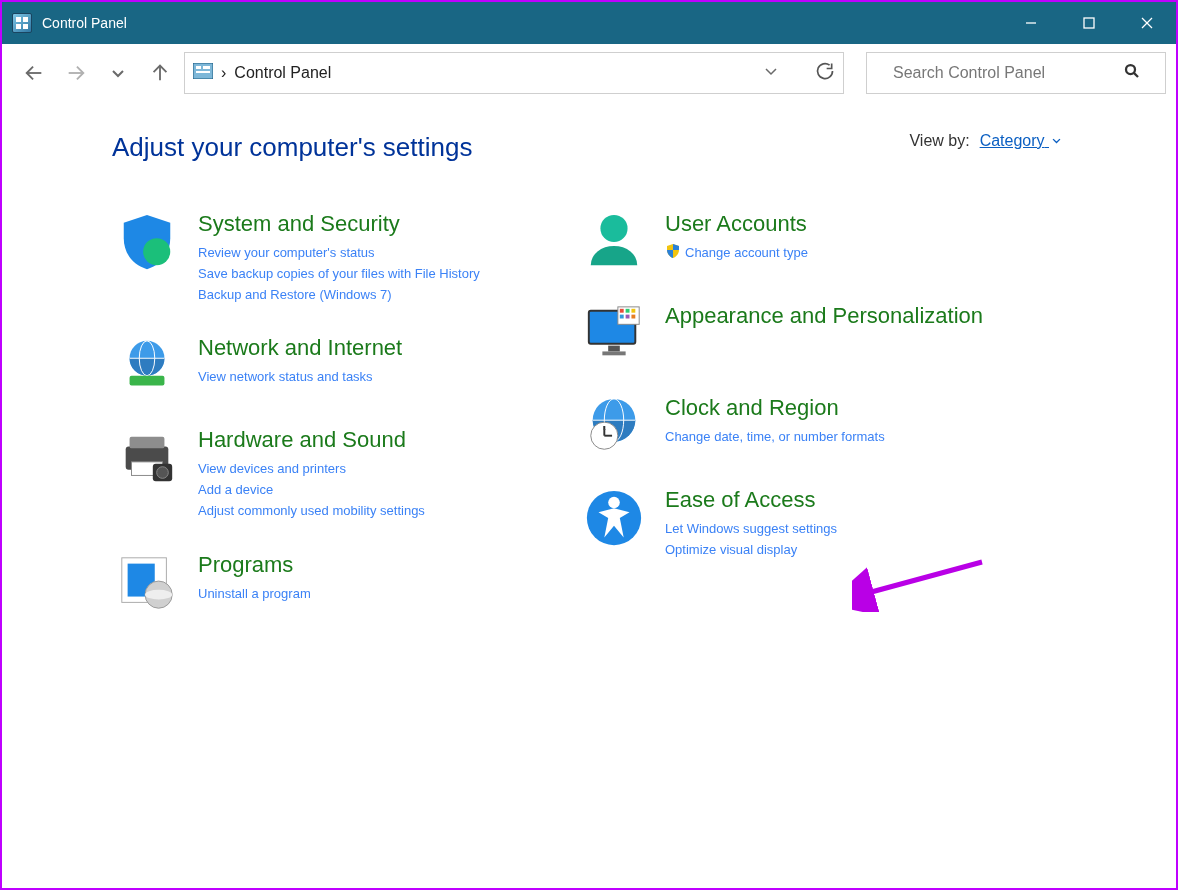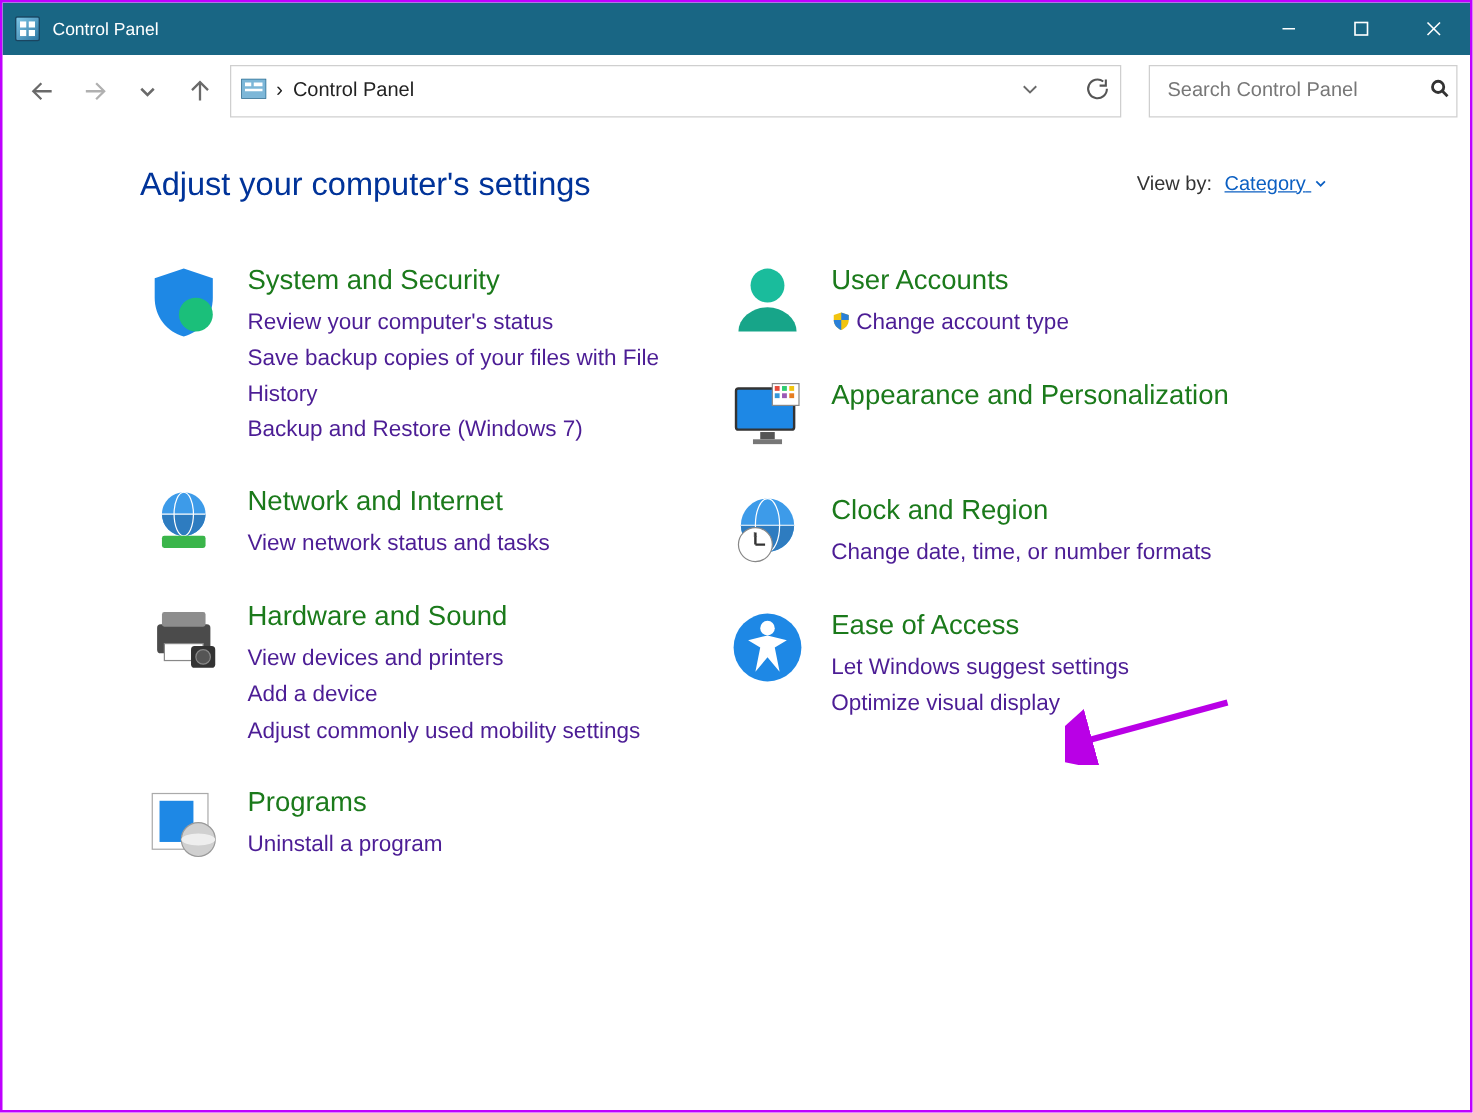--- a/index.html
+++ b/index.html
@@ -58,46 +58,46 @@
     border: 1px solid #cfcfcf;
     display:flex;
     align-items:center;
     padding: 0 8px;
     font-size: 16px;
     color: #222;
     gap: 8px;
   }
   .addressbar .spacer { flex: 1; }
   .searchbox {
-    width: 247px;
+    width: 300px;
     height: 42px;
     border: 1px solid #cfcfcf;
     display:flex;
     align-items:center;
-    padding: 0 12px;
+    padding: 0 24px;
     margin-left: 16px;
   }
   .searchbox input {
     border: none;
     outline: none;
     flex:1;
     font-size: 16px;
     color: #555;
     background: transparent;
   }
   .searchbox input::placeholder { color: #777; }
 
   
   .content {
     padding: 30px 60px 0 110px;
     position: relative;
   }
   .heading-row {
     display:flex;
-    align-items: center;
+    align-items: flex-start;
     justify-content: space-between;
     width: 950px;
     margin-bottom: 48px;
   }
   .heading {
     color: #003399;
     font-size: 26px;
     font-weight: 400;
   }
   .viewby {
@@ -128,22 +128,22 @@
   }
   .cat-body { }
   .cat-title {
     color: #1b7a1b;
     font-size: 22px;
     font-weight: 400;
     margin: 0 0 6px 0;
     cursor: pointer;
   }
   .cat-link {
-    color: #4c1d95;
-    font-size: 18px;
+    color: #3b82f6;
+    font-size: 13px;
     line-height: 1.6;
     display:block;
     cursor: pointer;
   }
   .shield-inline {
     display:inline-block;
     width: 16px; height: 16px;
     vertical-align: -2px;
     margin-right: 4px;
   }

